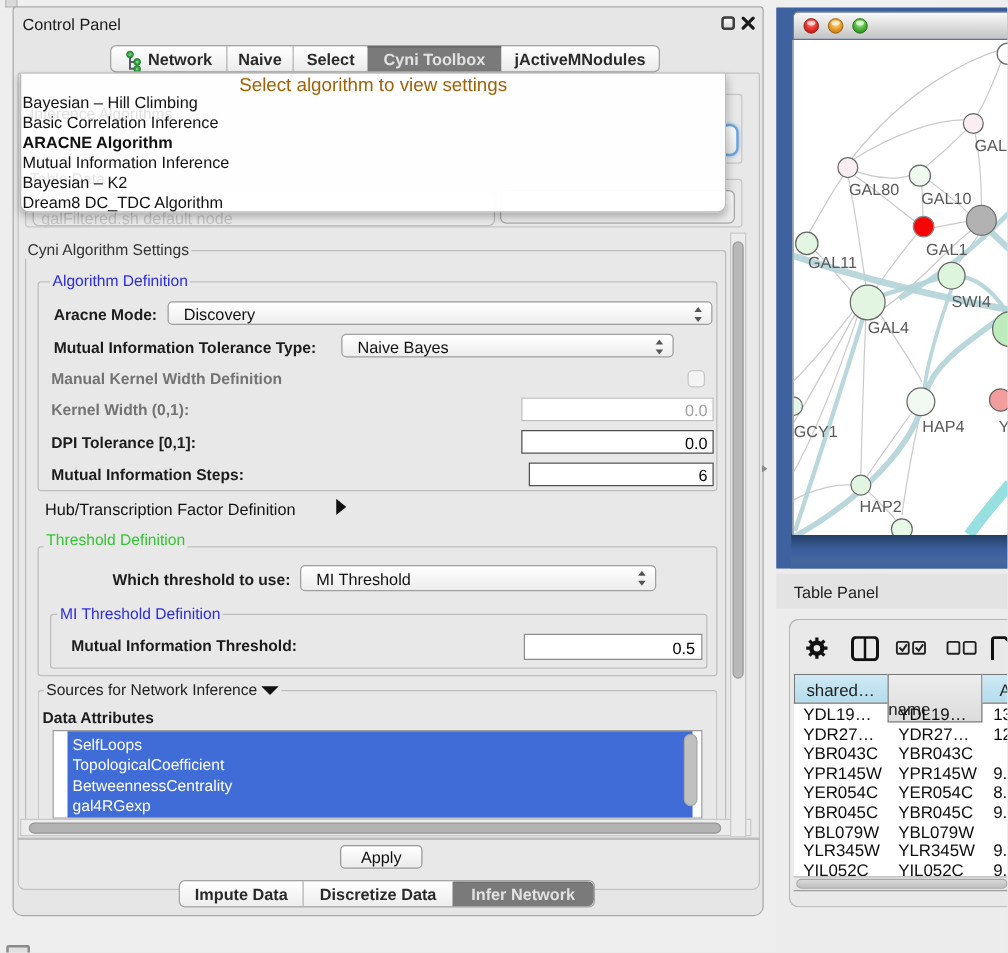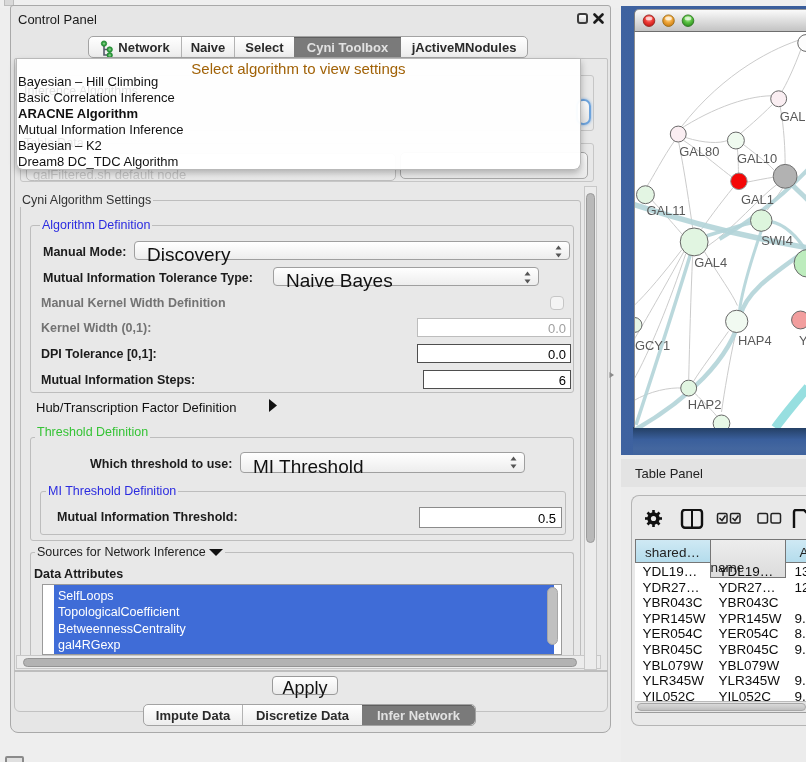--- a/index.html
+++ b/index.html
@@ -3,21 +3,21 @@
 <meta charset="utf-8">
 <style>
 * { margin:0; padding:0; box-sizing:border-box; }
 html,body { width:806px; height:762px; overflow:hidden; }
 body { font-family:"Liberation Sans", sans-serif; background:#eeeeee; position:relative; }
 .abs { position:absolute; }
 .lbl { font-size:12.5px; font-weight:bold; color:#1c1c1c; white-space:nowrap; }
 .lbl.dis { color:#737373; }
 .gbox { position:absolute; border:1px solid #bdbdbd; border-radius:3px; }
 .gtitle { position:absolute; font-size:12.5px; background:#e8e8e8; padding:0 2px; white-space:nowrap; }
-.combo { position:absolute; background:linear-gradient(#ffffff,#ededed); border:1px solid #9f9f9f; border-radius:4px; font-size:19px; color:#111; }
+.combo { position:absolute; background:linear-gradient(#ffffff,#ededed); border:1px solid #9f9f9f; border-radius:4px; font-size:13px; color:#111; }
 .combo .ct { position:absolute; left:12px; top:2px; white-space:nowrap; }
 .spin { position:absolute; right:7px; top:3px; width:7px; height:13px; }
 .field { position:absolute; background:#fff; font-size:13px; text-align:right; }
 </style>
 </head>
 <body>
 
 <div class="abs" style="left:0;top:0;width:806px;height:8px;background:#efefef;"></div>
 <div class="abs" style="left:4px;top:0;width:10px;height:6px;background:#d9d9d9;border:1px solid #bdbdbd;border-top:none;"></div>
 
@@ -72,21 +72,21 @@
 
 <div class="abs" style="left:24px;top:84px;font-size:12.5px;color:rgba(0,0,0,0.12);">Inference Algorithms</div>
 <div class="abs" style="left:24px;top:136px;font-size:12.5px;color:rgba(0,0,0,0.10);">Table Data</div>
 
 <div class="gbox" style="left:20px;top:200px;width:561px;height:460px;border-radius:3px;"></div>
 <div class="gtitle" style="left:20px;top:193px;color:#333;">Cyni Algorithm Settings</div>
 
 <div class="gbox" style="left:30px;top:225px;width:544px;height:168px;"></div>
 <div class="gtitle" style="left:40px;top:218px;color:#2b2be0;">Algorithm Definition</div>
 
-<div class="lbl abs" style="left:43px;top:245px;">Manual Mode:</div>
+<div class="lbl abs" style="left:43px;top:245px;">Aracne Mode:</div>
 <div class="combo" style="left:134px;top:241px;width:436px;height:19px;">
     <span class="ct">Discovery</span>
   <svg class="spin" viewBox="0 0 7 13">
       <path d="M3.5 0.5 L6.5 4.5 H0.5 Z" fill="#555"></path>
       <path d="M0.5 8.5 H6.5 L3.5 12.5 Z" fill="#555"></path>
     </svg>
   </div>
 
 <div class="lbl abs" style="left:43px;top:271px;">Mutual Information Tolerance Type:</div>
 <div class="combo" style="left:273px;top:267px;width:266px;height:19px;">
@@ -141,21 +141,21 @@
 <div class="abs" style="left:54px;top:585px;width:500px;height:69px;background:#3f6cd7;color:#fff;font-size:12.5px;line-height:16.5px;padding-left:4px;padding-top:2.5px;overflow:hidden;">SelfLoops<br>TopologicalCoefficient<br>BetweennessCentrality<br>gal4RGexp</div>
 <div class="abs" style="left:547px;top:587px;width:11px;height:58px;background:#c0c0c0;border:1px solid #a7a7a7;border-radius:6px;"></div>
 
 <div class="abs" style="left:16px;top:655px;width:585px;height:14px;background:#ececec;border:1px solid #c8c8c8;"></div>
 <div class="abs" style="left:23px;top:657.5px;width:554px;height:9px;background:#b3b3b3;border:1px solid #949494;border-radius:5px;"></div>
 <div class="abs" style="left:14px;top:670px;width:594px;height:2px;background:#bdbdbd;"></div>
 
 <div class="abs" style="left:584px;top:186px;width:13px;height:484px;background:#ececec;border:1px solid #c8c8c8;"></div>
 <div class="abs" style="left:586px;top:193px;width:9px;height:350px;background:#b9b9b9;border:1px solid #9b9b9b;border-radius:5px;"></div>
 
-<div class="abs" style="left:272px;top:676px;width:66px;height:19px;background:linear-gradient(#ffffff,#ebebeb);border:1px solid #9a9a9a;border-radius:4px;text-align:center;font-size:18px;color:#111;padding-top:1px;">Apply</div>
+<div class="abs" style="left:272px;top:676px;width:66px;height:19px;background:linear-gradient(#ffffff,#ebebeb);border:1px solid #9a9a9a;border-radius:4px;text-align:center;font-size:13px;color:#111;padding-top:1px;">Apply</div>
 
 <div class="abs" style="left:143px;top:704px;width:333px;height:22px;background:linear-gradient(#ffffff,#ededed);border:1px solid #a3a3a3;border-radius:5px;display:flex;font-size:13px;font-weight:bold;color:#2a2a2a;">
   <div style="width:99px;display:flex;align-items:center;justify-content:center;border-right:1px solid #b3b3b3;">Impute Data</div>
   <div style="width:119px;display:flex;align-items:center;justify-content:center;">Discretize Data</div>
   <div style="flex:1;display:flex;align-items:center;justify-content:center;background:#7a7a7a;color:#e2e2e2;border-top:1px solid #5f5f5f;border-radius:0 5px 5px 0;">Infer Network</div>
 </div>
 
 <div class="abs" style="left:5px;top:756px;width:19px;height:10px;background:#e0e0e0;border:2px solid #8a8a8a;border-radius:2px;"></div>
 
 <svg class="abs" style="left:609px;top:372px;" width="5" height="6" viewBox="0 0 5 6">

